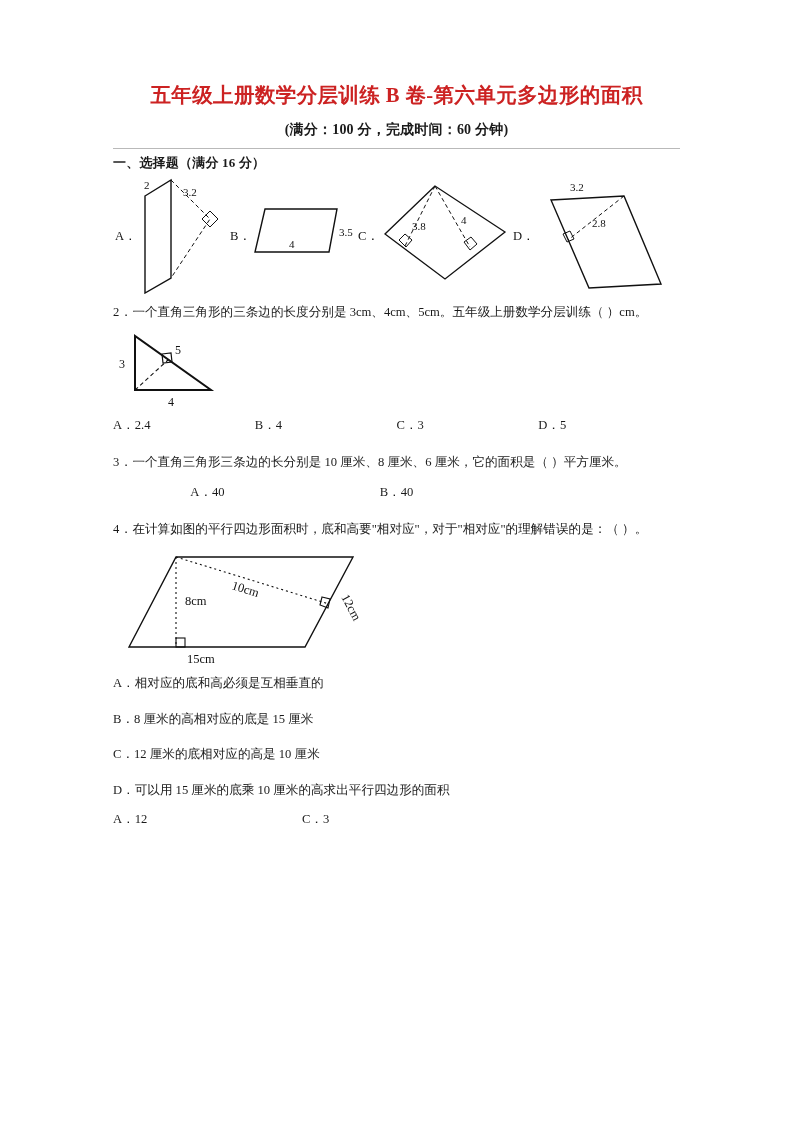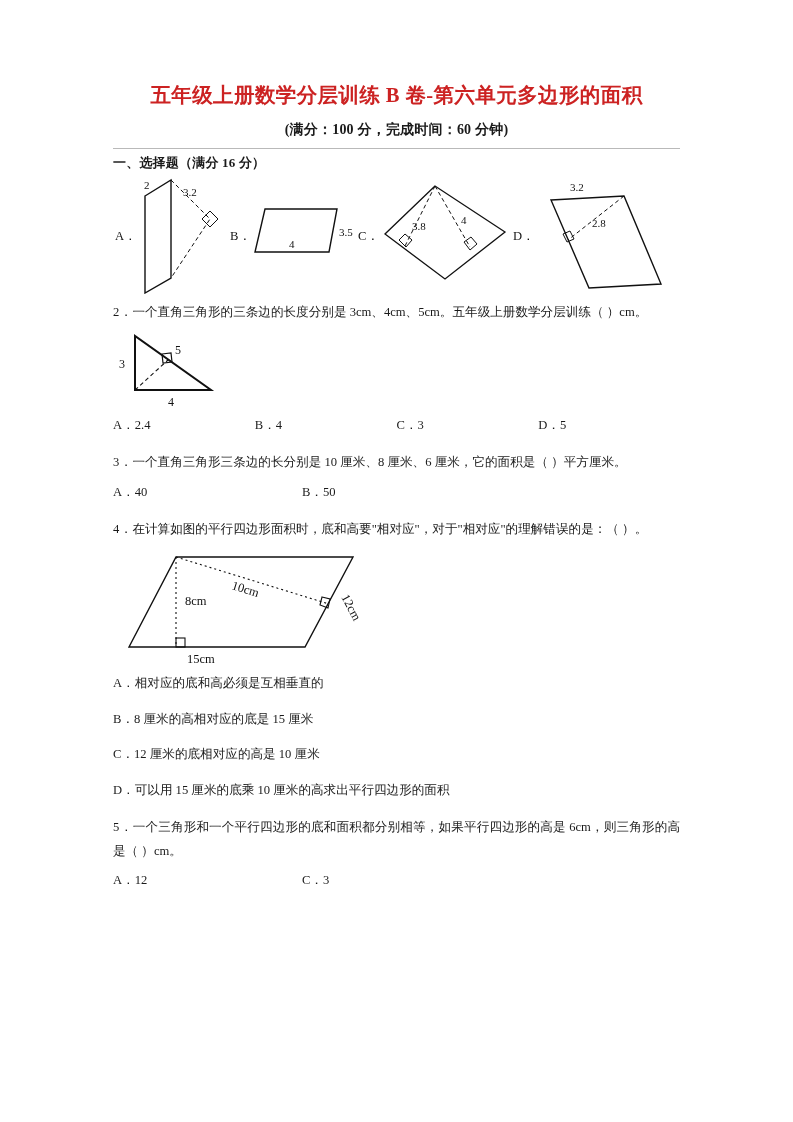--- a/index.html
+++ b/index.html
@@ -176,23 +176,23 @@
       <span>A．2.4</span>
       <span>B．4</span>
       <span>C．3</span>
       <span>D．5</span>
     </div>
 
     <div class="q" style="margin-top:12px;">
       <span class="num">3</span><span>．一个直角三角形三条边的长分别是 10 厘米、8 厘米、6 厘米，它的面积是（          ）平方厘米。</span>
     </div>
 
-    <div class="opts opt-row opt-c3" style="margin-top:6px;">
+    <div class="opts opt-row opt-c3" style="margin-top:6px;text-align:center;">
       <span>A．40</span>
-      <span>B．50</span>
+      <span>B．40</span>
     </div>
 
     <div class="q" style="margin-top:12px;">
       <span class="num">4</span><span>．在计算如图的平行四边形面积时，底和高要"相对应"，对于"相对应"的理解错误的是：（          ）。</span>
     </div>
 
     <div class="figrow" style="height:122px; margin-top:6px;">
       <svg width="567" height="122" viewBox="0 0 567 122">
 
         <polygon points="63,10 240,10 192,100 16,100" fill="none" stroke="#111" stroke-width="1.4"></polygon>
@@ -209,23 +209,20 @@
       </svg>
     </div>
 
     <div class="opts opt-stack" style="margin-top:2px;">
       <div class="opt-line">A．相对应的底和高必须是互相垂直的</div>
       <div class="opt-line">B．8 厘米的高相对应的底是 15 厘米</div>
       <div class="opt-line">C．12 厘米的底相对应的高是 10 厘米</div>
       <div class="opt-line">D．可以用 15 厘米的底乘 10 厘米的高求出平行四边形的面积</div>
     </div>
 
-    <div class="q" style="margin-top:12px;">
-      <span class="num">5</span><span>．一个三角形和一个平行四边形的底和面积都分别相等，如果平行四边形的高是 6cm，则三角形的高是（          ）cm。</span>
-    </div>
 
     <div class="opts opt-row opt-c3" style="margin-top:4px;">
       <span>A．12</span>
       <span>C．3</span>
     </div>
 
   </div>
 </div>
 
 </body></html>

